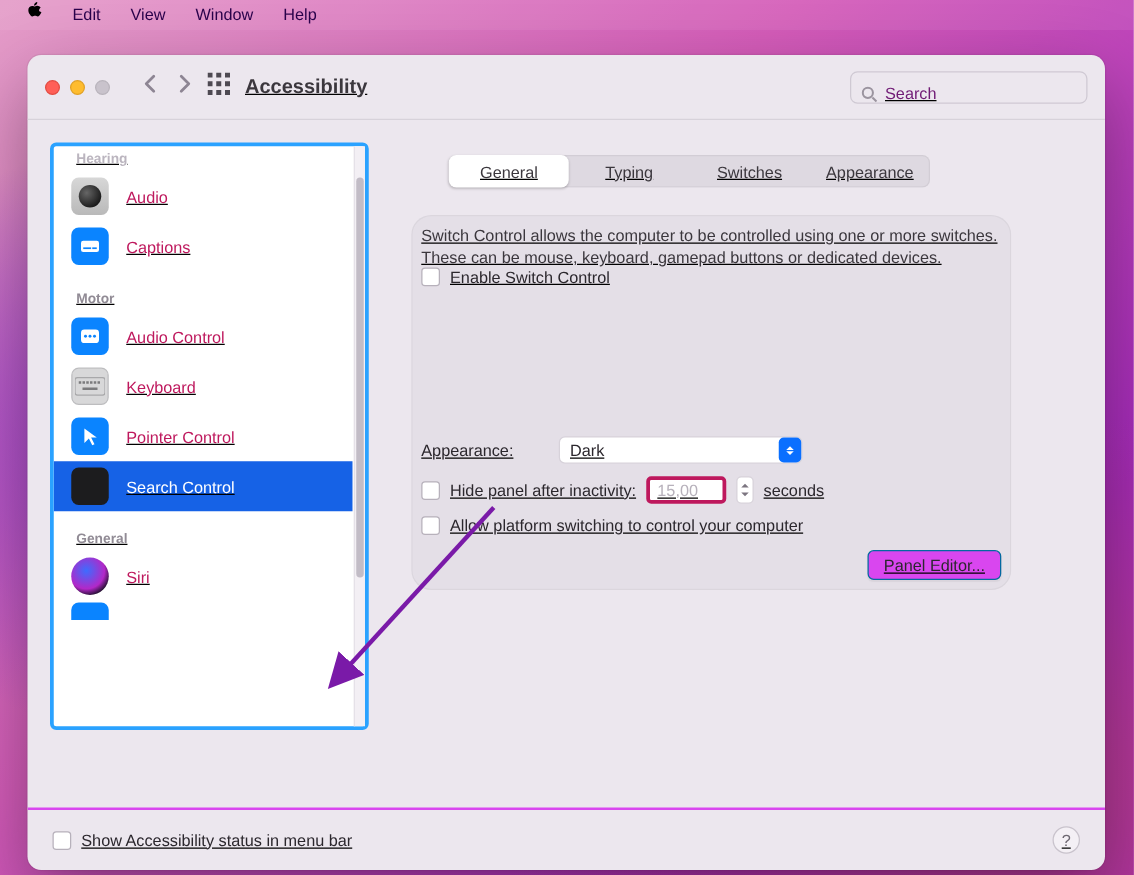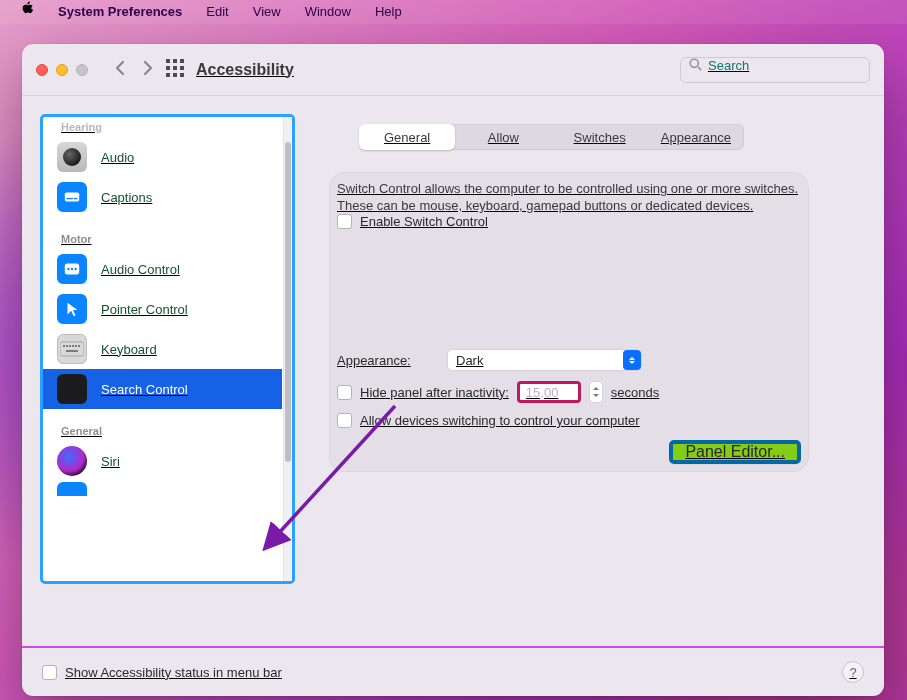--- a/index.html
+++ b/index.html
@@ -31,38 +31,38 @@
   .traffic span { width:12px; height:12px; border-radius:50%; }
   .tl-close   { background:#ff5f57; border:1px solid #e24b41; }
   .tl-min     { background:#febc2e; border:1px solid #e1a125; }
   .tl-zoom    { background:#c9c3cc; border:1px solid #b9b4bc; }
   .nav-arrows { display:flex; gap:16px; margin-left:14px; }
   .nav-arrows svg { width:12px; height:16px; stroke:#8d8593; stroke-width:2.2;
                     fill:none; stroke-linecap:round; stroke-linejoin:round; }
   .grid-btn svg { width:18px; height:18px; fill:#4e4a52; }
   .win-title { font-size:16px; font-weight:700; color:#3b373d; }
   .spacer { flex:1; }
-  .search-box { display:flex; align-items:flex-start; gap:6px;
+  .search-box { display:flex; align-items:flex-end; gap:6px;
                 width:190px; height:26px; padding:0 8px;
                 background:#ece7ee; border:1px solid #cfc9d3; border-radius:6px;
-                color:#0f766e; font-size:13px; }
+                color:#701a75; font-size:13px; }
   .search-box svg { width:13px; height:13px; stroke:#9b949f; stroke-width:2;
                     fill:none; }
 
   
   .body { flex:1; display:flex; padding:18px 18px 0 18px; gap:0; position:relative; }
 
   .sidebar-frame { width:255px; height:470px; border:3px solid #2aa2ff;
                    border-radius:5px; background:#fff; display:flex; }
   .sidebar { flex:1; overflow:hidden; padding-top:4px; }
   .section-label { color:#918b95; font-size:11px; font-weight:700;
                    padding:16px 0 4px 18px; }
   .section-label.cut { padding-top:0; color:#bbb5bf; }
   .sb-item { display:flex; align-items:center; gap:14px; height:40px;
-             padding-left:14px; font-size:13px; color:#14532d; }
+             padding-left:14px; font-size:13px; color:#be185d; }
   .sb-item.selected { background:#1662e6; color:#fff; margin-right:1px; }
   .sb-icon { width:30px; height:30px; border-radius:6px; display:flex;
              align-items:center; justify-content:center; }
   .ic-audio    { background:linear-gradient(#d7d7d7,#b9b9b9); }
   .ic-audio::before { content:""; width:18px; height:18px; border-radius:50%;
                       background:radial-gradient(circle at 35% 35%, #666, #000); }
   .ic-captions { background:#0a84ff; }
   .ic-voice    { background:#0a84ff; }
   .ic-keyboard { background:#d8d8d9; border:1px solid #bdbdbf; }
   .ic-pointer  { background:#0a84ff; }
@@ -113,22 +113,22 @@
   .num-field { width:64px; height:22px; background:#fff; border:3px solid #be185d;
                border-radius:4px; padding:0 6px; font-size:13px; color:#b7b1bb;
                display:flex; align-items:center; }
   .stepper { width:14px; height:22px; display:flex; flex-direction:column;
              border:1px solid #d7d2da; border-radius:4px; background:#fff;
              overflow:hidden; }
   .stepper div { flex:1; display:flex; align-items:center; justify-content:center; }
   .stepper div::before { content:""; border:3px solid transparent; }
   .stepper .up::before   { border-bottom-color:#7c7580; }
   .stepper .down::before { border-top-color:#7c7580; }
-  .btn { height:24px; padding:0 12px; background:#84cc16; border:4px solid #0369a1;
-         border-radius:5px; font-size:16px; display:flex; align-items:center;
+  .btn { height:24px; padding:0 12px; background:#d946ef; border:1px solid #0369a1;
+         border-radius:5px; font-size:13px; display:flex; align-items:center;
          box-shadow:0 1px 1px rgba(0,0,0,.05); }
 
   
   .footer { height:50px; padding:0 20px; display:flex; align-items:center;
             border-top:2px solid #d946ef; font-size:13px; color:#2b272d;
             gap:8px; }
   .footer .spacer { flex:1; }
   .help-btn { width:22px; height:22px; border-radius:50%; border:1px solid #c9c3cc;
               background:#f4f0f5; color:#6d6771; font-size:13px;
               display:flex; align-items:center; justify-content:center; }
@@ -139,21 +139,20 @@
 </style>
 </head>
 <body>
 
 <div class="menubar">
   <span class="apple-logo">
     <svg viewBox="0 0 14 17">
         <path d="M11.5 9c0-1.7 1.3-2.6 1.4-2.7-0.8-1.1-2-1.3-2.4-1.3-1-0.1-2 0.6-2.5 0.6-0.5 0-1.3-0.6-2.2-0.6C4 5 2.4 6.1 2.4 8.4c0 1.4 0.5 2.8 1.2 3.8 0.6 0.9 1.3 1.9 2.2 1.8 0.9 0 1.2-0.6 2.3-0.6 1.1 0 1.4 0.6 2.3 0.6 1 0 1.6-0.9 2.2-1.8 0.4-0.6 0.7-1.3 0.9-2C12.3 10 11.5 9.6 11.5 9zM9.3 3.8c0.5-0.6 0.8-1.4 0.7-2.2-0.7 0-1.5 0.5-2 1.1C7.6 3.2 7.2 4 7.3 4.8 8.1 4.8 8.8 4.4 9.3 3.8z"></path>
       </svg>
   </span>
-  <span class="app-name">System Preferences</span>
   <span>Edit</span>
   <span>View</span>
   <span>Window</span>
   <span>Help</span>
 </div>
 
 <div class="window">
 
   <div class="titlebar">
     <div class="traffic">
@@ -225,42 +224,42 @@
             <svg viewBox="0 0 20 20">
                 <rect x="2" y="4" width="16" height="12" rx="3" fill="#fff"></rect>
                 <circle cx="6" cy="10" r="1.3" fill="#0a84ff"></circle>
                 <circle cx="10" cy="10" r="1.3" fill="#0a84ff"></circle>
                 <circle cx="14" cy="10" r="1.3" fill="#0a84ff"></circle>
               </svg>
           </div>
           <span>Audio Control</span>
         </div>
         <div class="sb-item">
-          <div class="sb-icon ic-pointer">
-            <svg viewBox="0 0 20 20">
-                <polygon points="5,3 5,16 9,12 12,18 14,17 11,11 16,11" fill="#fff"></polygon>
-              </svg>
-          </div>
-          <span>Pointer Control</span>
-        </div>
-        <div class="sb-item">
           <div class="sb-icon ic-keyboard">
             <svg viewBox="0 0 24 14">
                 <rect x="0" y="0" width="24" height="14" rx="2" fill="none" stroke="#a8a8aa"></rect>
                 <rect x="3" y="3" width="2" height="2"></rect>
                 <rect x="6" y="3" width="2" height="2"></rect>
                 <rect x="9" y="3" width="2" height="2"></rect>
                 <rect x="12" y="3" width="2" height="2"></rect>
                 <rect x="15" y="3" width="2" height="2"></rect>
                 <rect x="18" y="3" width="2" height="2"></rect>
                 <rect x="6" y="8" width="12" height="2"></rect>
               </svg>
           </div>
           <span>Keyboard</span>
         </div>
+        <div class="sb-item">
+          <div class="sb-icon ic-pointer">
+            <svg viewBox="0 0 20 20">
+                <polygon points="5,3 5,16 9,12 12,18 14,17 11,11 16,11" fill="#fff"></polygon>
+              </svg>
+          </div>
+          <span>Pointer Control</span>
+        </div>
         <div class="sb-item selected">
           <div class="sb-icon ic-switch">
             <span></span>
               <span></span>
               <span></span>
               <span></span>
           </div>
           <span>Search Control</span>
         </div>
 
@@ -275,21 +274,21 @@
         </div>
       </div>
       <div class="sb-scroll">
         <div class="sb-thumb"></div>
       </div>
     </div>
 
     <div class="content">
       <div class="segmented">
         <div class="active">General</div>
-        <div>Allow</div>
+        <div>Typing</div>
         <div>Switches</div>
         <div>Appearance</div>
       </div>
 
       <div class="panel">
         <p class="desc">Switch Control allows the computer to be controlled using one or more switches. These can be mouse, keyboard, gamepad buttons or dedicated devices.</p>
 
         <div class="row">
           <input type="checkbox" style="">
           <span>Enable Switch Control</span>
@@ -309,21 +308,21 @@
           <span class="num-field">15,00</span>
           <div class="stepper">
             <div class="up"></div>
             <div class="down"></div>
           </div>
           <span>seconds</span>
         </div>
 
         <div class="row tight">
           <input type="checkbox" style="">
-          <span>Allow devices switching to control your computer</span>
+          <span>Allow platform switching to control your computer</span>
         </div>
 
         <div class="row" style="justify-content:flex-end; margin-top:12px">
           <div class="btn">Panel Editor...</div>
         </div>
       </div>
     </div>
 
     <div class="arrow">
       <svg viewBox="0 0 160 180">

